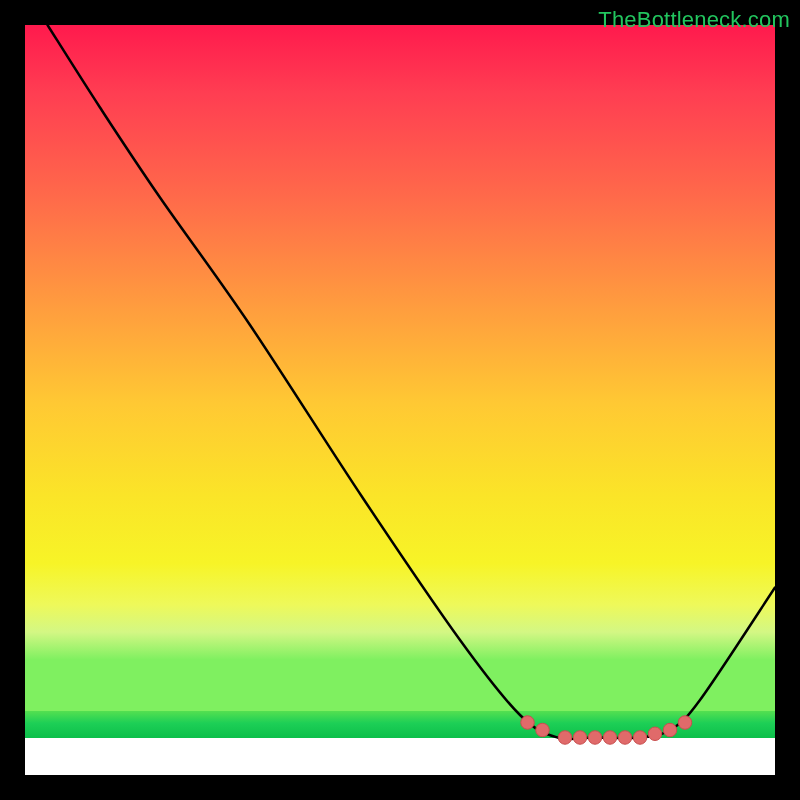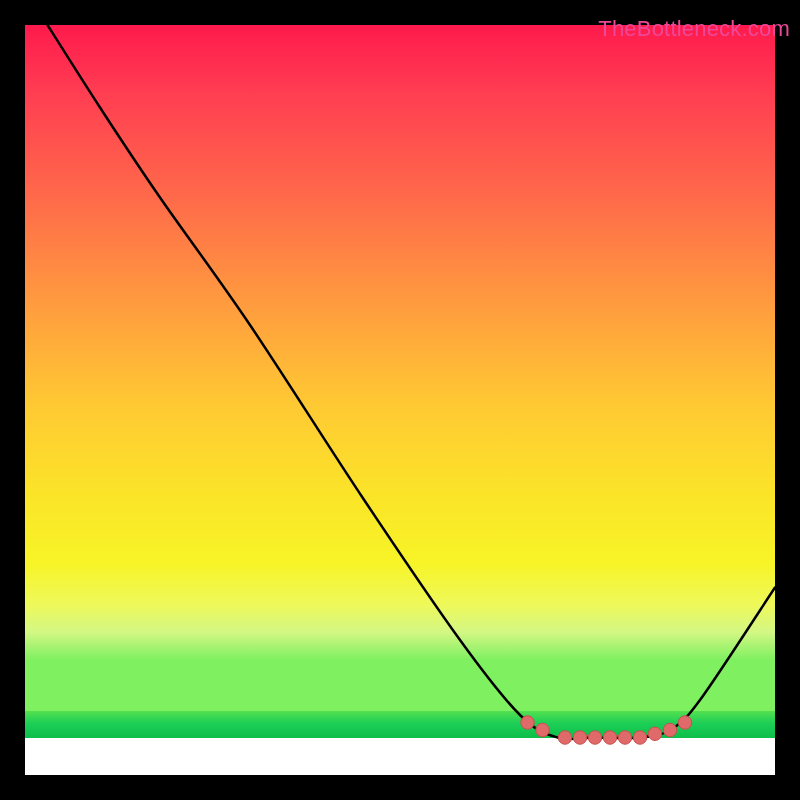--- a/index.html
+++ b/index.html
@@ -12,23 +12,23 @@
     font-family: Arial, Helvetica, sans-serif;
   }
   .frame {
     position: relative;
     width: 800px;
     height: 800px;
     background: #000;
   }
   .watermark {
     position: absolute;
-    top: 16px;
+    top: 7px;
     right: 10px;
-    color: #ec4899;
+    color: #22c55e;
     font-size: 22px;
     font-weight: 500;
     letter-spacing: 0.2px;
     z-index: 20;
   }
   .plot-outer {
     position: absolute;
     left: 25px;
     top: 25px;
     width: 750px;

